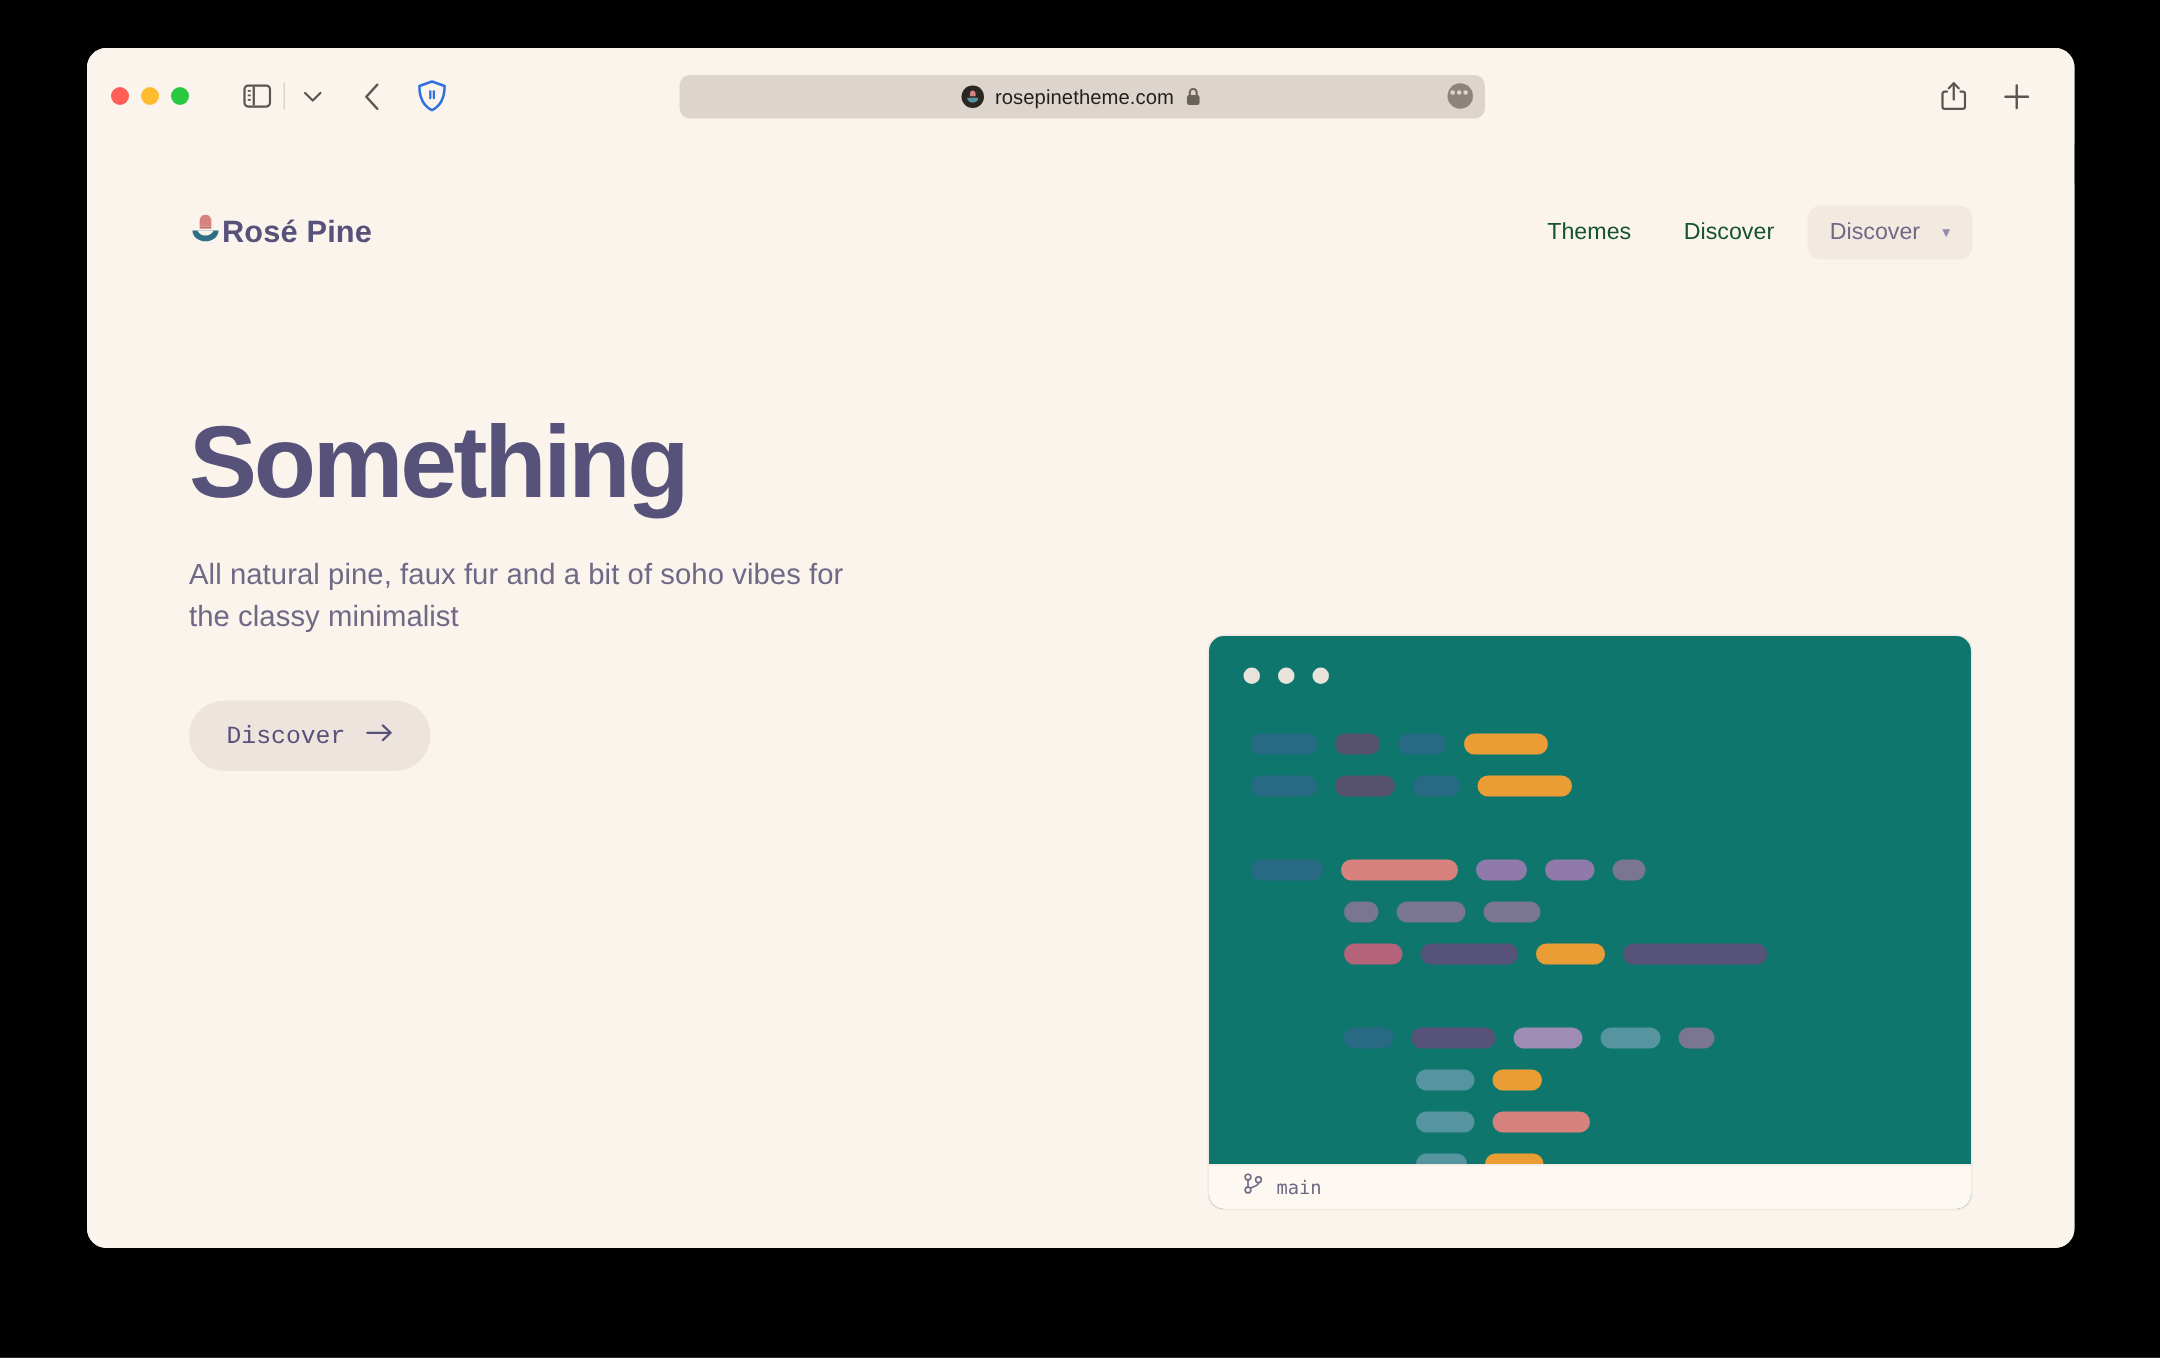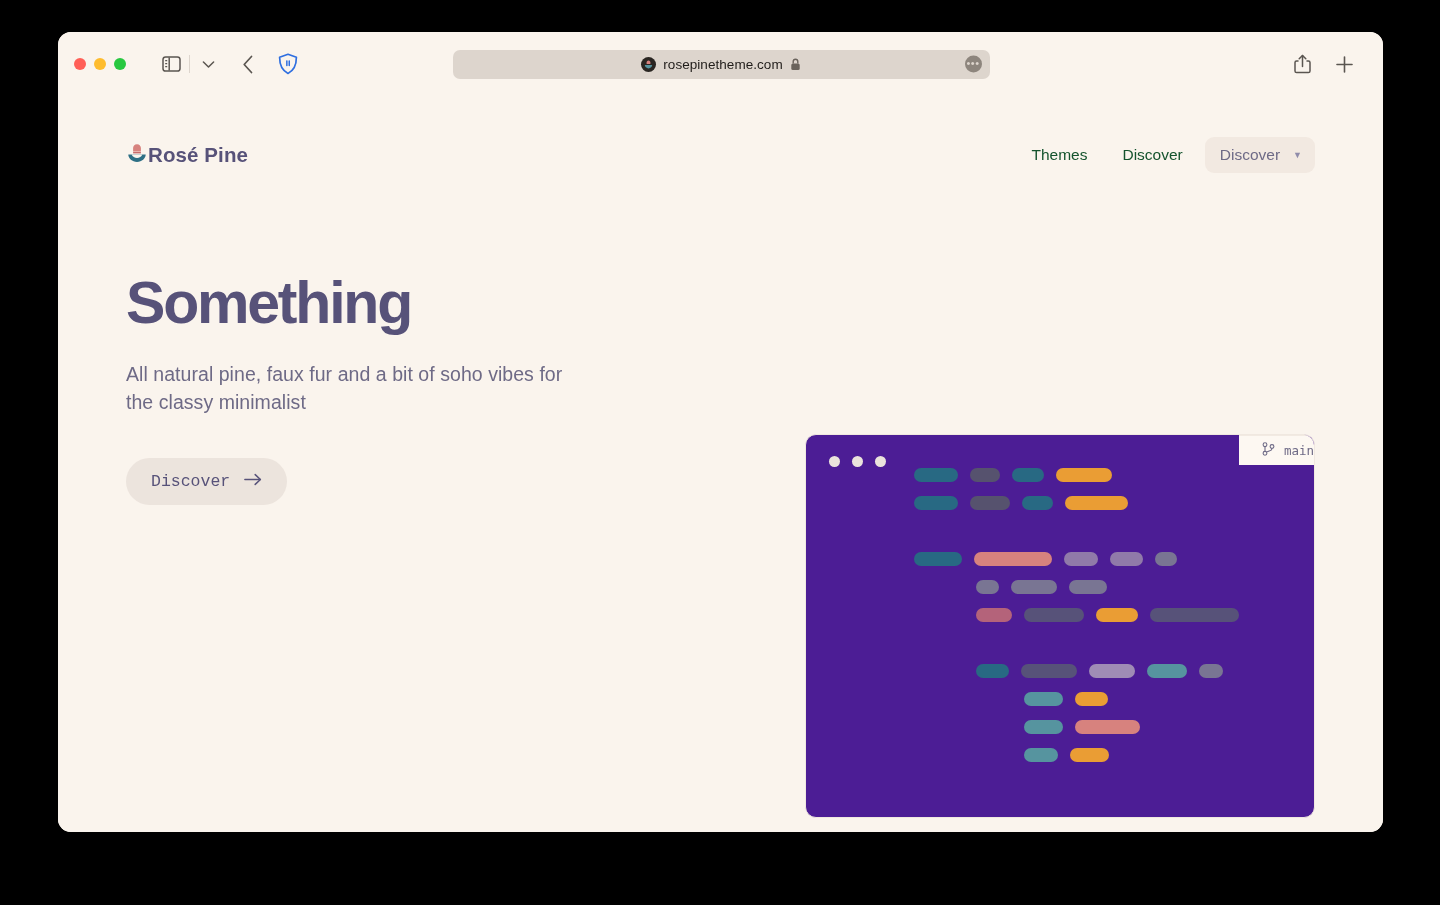--- a/index.html
+++ b/index.html
@@ -80,41 +80,41 @@
   .nav-select {
     display: flex; align-items: center; gap: 13px;
     background: #f2e9e1; border-radius: 9px; padding: 9px 13px 9px 15px;
     font-size: 15.5px; color: #6e6a86;
   }
   .caret { font-size: 9px; color: #908caa; line-height: 1; }
 
   .hero { display: flex; padding: 0 68px; margin-top: 88px; }
   .hero-left { width: 560px; }
   h1.headline {
-    font-size: 59px; line-height: 0.98; font-weight: bold;
+    font-size: 68px; line-height: 0.98; font-weight: bold;
     color: #575279; letter-spacing: -2.2px;
   }
   .sub {
     margin-top: 27px; font-size: 19.5px; line-height: 1.44;
     color: #6e6a86; max-width: 460px; letter-spacing: .05px;
   }
   .cta {
     margin-top: 42px; display: inline-flex; align-items: center; gap: 14px;
     background: #ece4dd; border: none; border-radius: 999px;
     padding: 14px 25px; font-size: 16.5px; color: #575279;
     font-family: Liberation Mono, monospace; cursor: pointer;
   }
 
   
   .code-card {
-    position: absolute; left: 747px; top: 311px;
+    position: absolute; left: 747px; top: 300px;
     width: 510px; height: 384px;
-    background: #4c1d95; border: 1px solid #f0e8e0;
+    background: #0f766e; border: 1px solid #f0e8e0;
     border-radius: 11px; overflow: hidden;
-    display: flex; flex-direction: row;
+    display: flex; flex-direction: column;
   }
   .cc-dots { display: flex; gap: 12px; padding: 21px 0 0 23px; }
   .cc-dot { width: 11px; height: 11px; border-radius: 50%; background: #eae3dc; }
   .cc-body { flex: 1; position: relative; padding-top: 26px; overflow: hidden; }
   .cc-row { display: flex; align-items: center; gap: 12px; }
   .bar { height: 14px; border-radius: 7px; }
   .cc-status {
     height: 30px; background: #fdf8f2; border-top: 1px solid #f2eae2;
     display: flex; align-items: center; gap: 9px; padding-left: 23px;
   }

